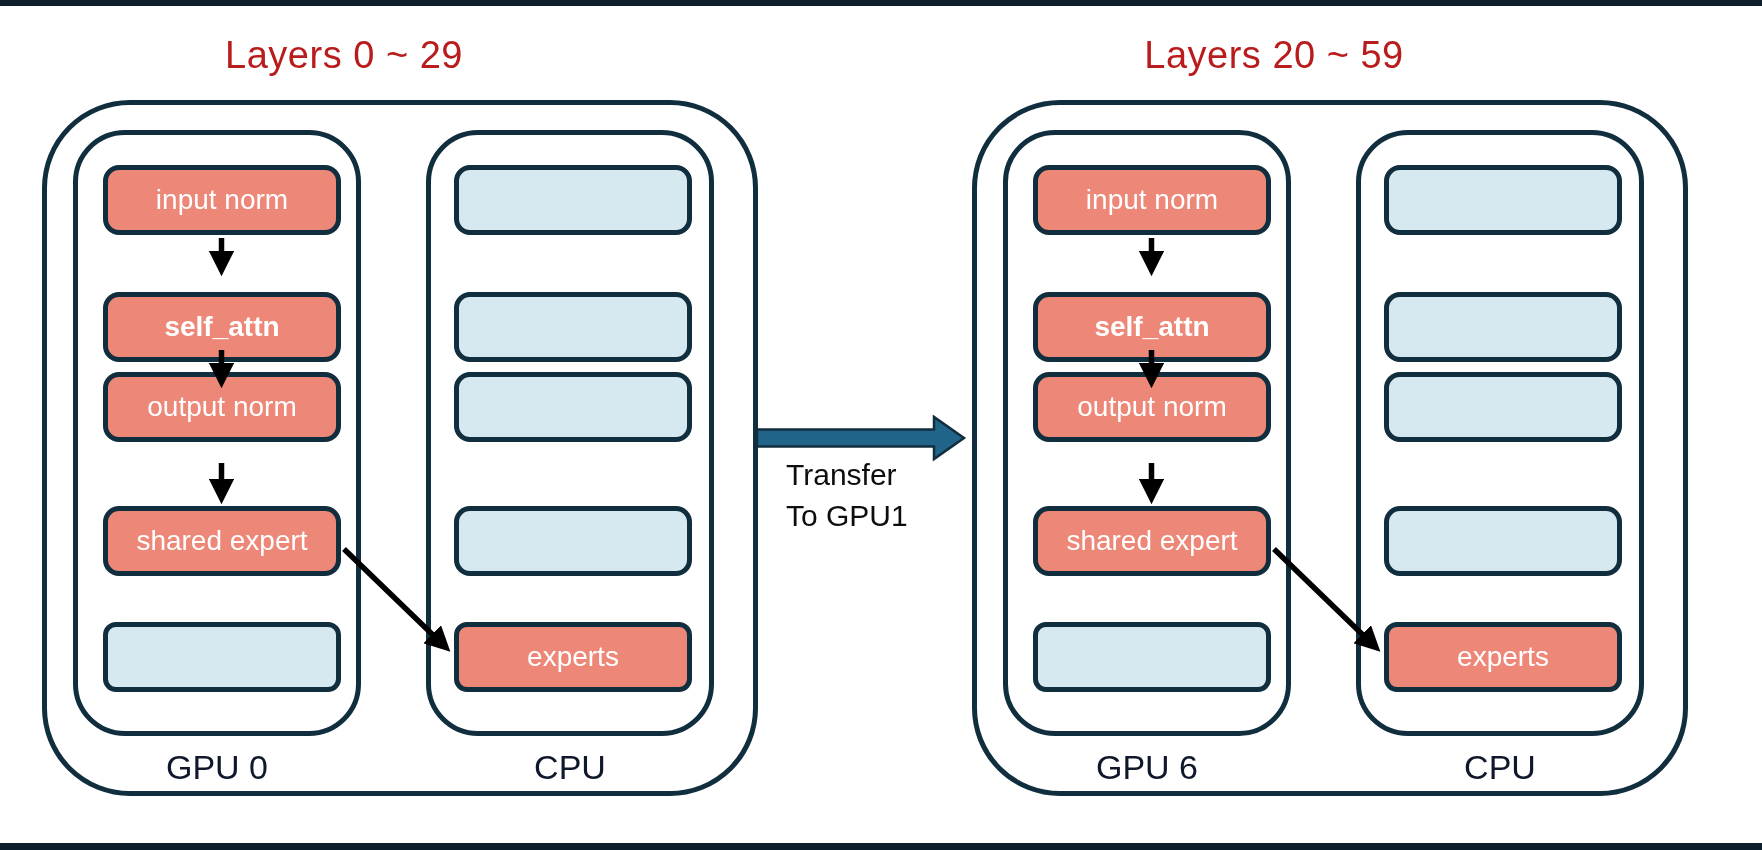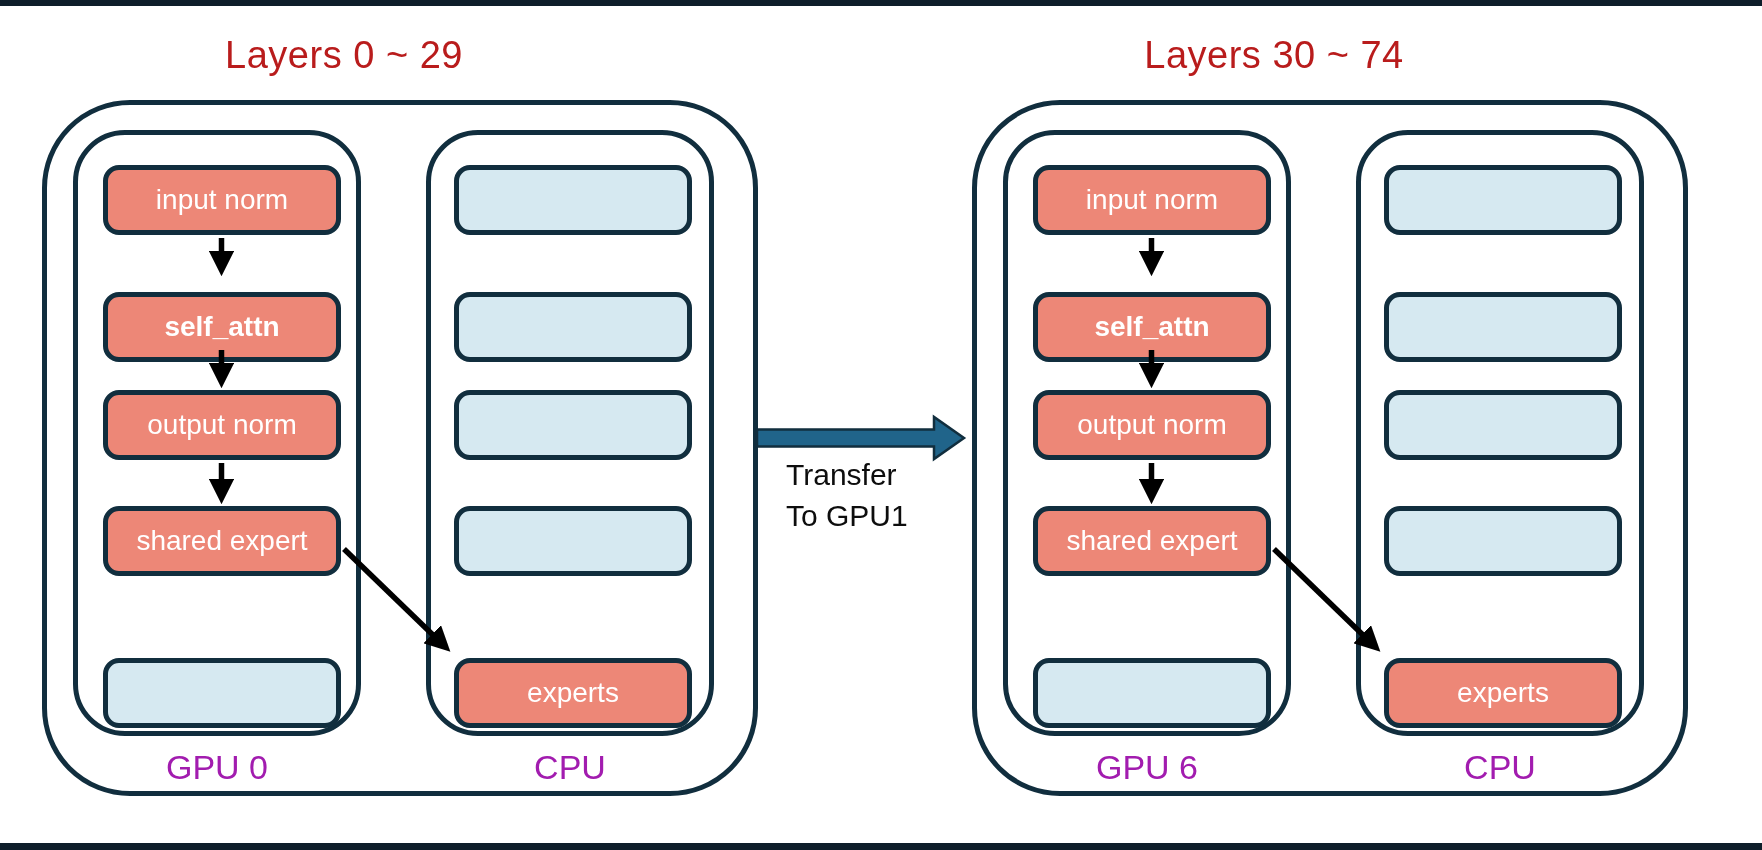--- a/index.html
+++ b/index.html
@@ -35,25 +35,25 @@
 
   .node{
     position:absolute;width:238px;height:70px;border-radius:16px;
     border:5px solid var(--outline,#112e3e);
     display:flex;align-items:center;justify-content:center;
     font-size:28px;color:#ffffff;white-space:nowrap;
   }
   .node.active{background:var(--active-fill,#ed8777);text-align:right;}
   .node.empty{background:var(--empty-fill,#d6e9f1);}
   .gx0{left:103px;} .cx0{left:454px;} .gx1{left:1033px;} .cx1{left:1384px;}
-  .row1{top:165px;} .row2{top:292px;font-weight:bold;} .row3{top:390px;} .row4{top:506px;} .row5{top:658px;}
+  .row1{top:165px;} .row2{top:292px;font-weight:bold;} .row3{top:372px;} .row4{top:506px;} .row5{top:622px;border-radius:13px;}
 
   .device-label{
     position:absolute;top:748px;width:240px;text-align:center;
-    font-size:34px;color:#a21caf;white-space:nowrap;
+    font-size:34px;color:#0f172a;white-space:nowrap;
   }
   .lbl-gpu0{left:97px;} .lbl-cpu0{left:450px;}
   .lbl-gpu1{left:1027px;} .lbl-cpu1{left:1380px;}
 
   .transfer-label{
     position:absolute;left:786px;top:454px;font-size:30px;line-height:41px;
     color:#0d0d0d;white-space:nowrap;
   }
 
   #arrow-layer{position:absolute;left:0;top:0;pointer-events:none;}
@@ -81,21 +81,21 @@
   <div class="node empty cx0 row2"></div>
   <div class="node empty cx0 row3"></div>
   <div class="node empty cx0 row4"></div>
   <div class="node active cx0 row5">experts</div>
 
   <div class="device-label lbl-gpu0">GPU 0</div>
   <div class="device-label lbl-cpu0">CPU</div>
 </div>
 
 <div>
-  <div class="group-title title-right">Layers 30 ~ 74</div>
+  <div class="group-title title-right">Layers 20 ~ 59</div>
   <div class="outer-box outer-right"></div>
 
   <div class="device-col col-gpu1"></div>
   <div class="device-col col-cpu1"></div>
 
   <div class="node active gx1 row1">input norm</div>
   <div class="node active gx1 row2">self_attn</div>
   <div class="node active gx1 row3">output norm</div>
   <div class="node active gx1 row4">shared expert</div>
   <div class="node empty gx1 row5"></div>

